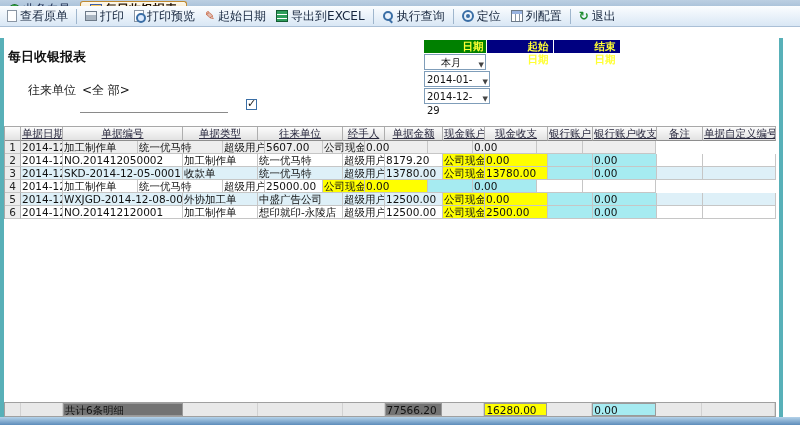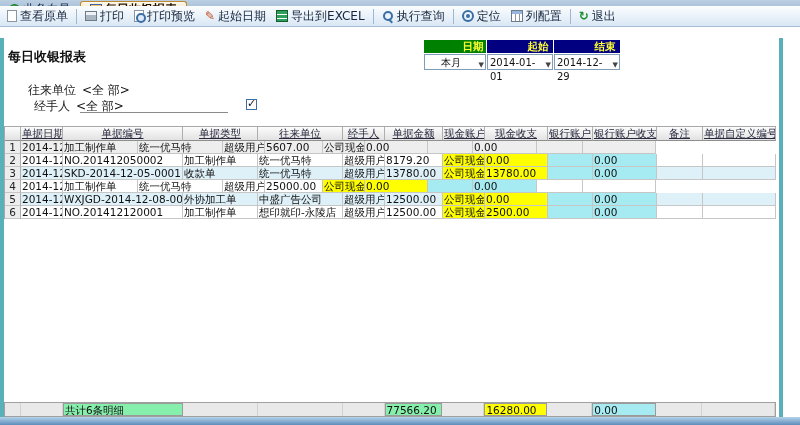--- a/index.html
+++ b/index.html
@@ -56,21 +56,21 @@
   .edge-right { position:absolute; left:779px; top:38px; width:4px; height:387px; background:var(--teal,#58b0b8); }
   .bottom-band { position:absolute; left:0; top:417px; width:800px; height:8px;
     background:linear-gradient(#b5d3ea,#5d8cba); }
 
   
   .date-filter { position:absolute; left:424px; top:40px; width:196px; font-size:10.5px; }
   .df-head { display:flex; gap:1px; }
   .df-h { height:13px; line-height:13px; text-align:center; color:#ffff33; font-weight:bold;padding-left:36px; }
   .df-h.green { width:62px; background:var(--green-header,#008000); }
   .df-h.navy { width:66px; background:var(--navy-header,#000080); }
-  .df-vals { display:flex; gap:1px; margin-top:1px; }
+  .df-vals { display:flex; gap:1px; margin-top:1px;flex-direction:column; }
   .df-select { position:relative; height:16px; line-height:14px; border:1px solid #7f9db9;
     background:#fff; font-size:10px; color:#111; padding:1px 10px 0 2px; }
   .df-select.w1 { width:62px; text-align:center; }
   .df-select.w2 { width:66px; }
   .arr { position:absolute; right:1px; top:3px; font-size:7px; color:#444; }
 
   
   .page-title { position:absolute; left:8px; top:48px; font-size:13px; font-weight:bold; color:#111111; }
   .field { position:absolute; font-size:12px; color:#222; }
   .field label { color:#222; }
@@ -100,21 +100,21 @@
   .rn { background:#ededed !important; border-right:1px solid #aeaeae; text-align:center; color:#222; }
   .grow.zebra .cell { background:var(--zebra,#def0f8); }
   .grow.sel .cell { background:var(--selected,#eeeeee); }
   .cell.yellow { background:var(--yellow,#ffff00) !important; }
   .cell.cyan { background:var(--cyan,#a6ebf1) !important; }
 
   
   .summary { position:absolute; left:4px; top:402px; width:772px; height:15px;
     border:1px solid #a0a0a0; background:#e9e9e9; display:flex; font-size:10.5px; color:#111; }
   .summary .cell { background:#e9e9e9; border-right:1px solid #d2d2d2; border-bottom:none; line-height:13px; }
-  .summary .cell.val { background:#86efac; border:1px solid #9a9a9a; }
+  .summary .cell.val { background:#737373; border:1px solid #9a9a9a; }
   .summary .cell.val.yellow { background:var(--yellow,#ffff00) !important; }
   .summary .cell.val.cyan { background:var(--cyan,#a6ebf1) !important; }
 </style>
 </head>
 <body>
 
 <div class="screen">
 
   <div class="tabbar">
     <div class="tab">
@@ -193,23 +193,20 @@
         <span>2014-12-29</span>
         <span class="arr">▼</span>
       </span>
     </div>
   </div>
 
   <div class="page-title">每日收银报表</div>
 
   <div class="field f-unit">
     <label>往来单位</label><span class="fval">&lt;全 部&gt;</span>
-  </div>
-  <div class="field f-handler">
-    <label>经手人</label><span class="fval">&lt;全 部&gt;</span>
   </div>
   <div class="chk">
     <span class="chk-box">
         <span class="tick">✓</span>
       </span>
   </div>
 
   <div class="grid">
     <div class="ghead" id="grid-header">
         <span class="cell c0"></span>

